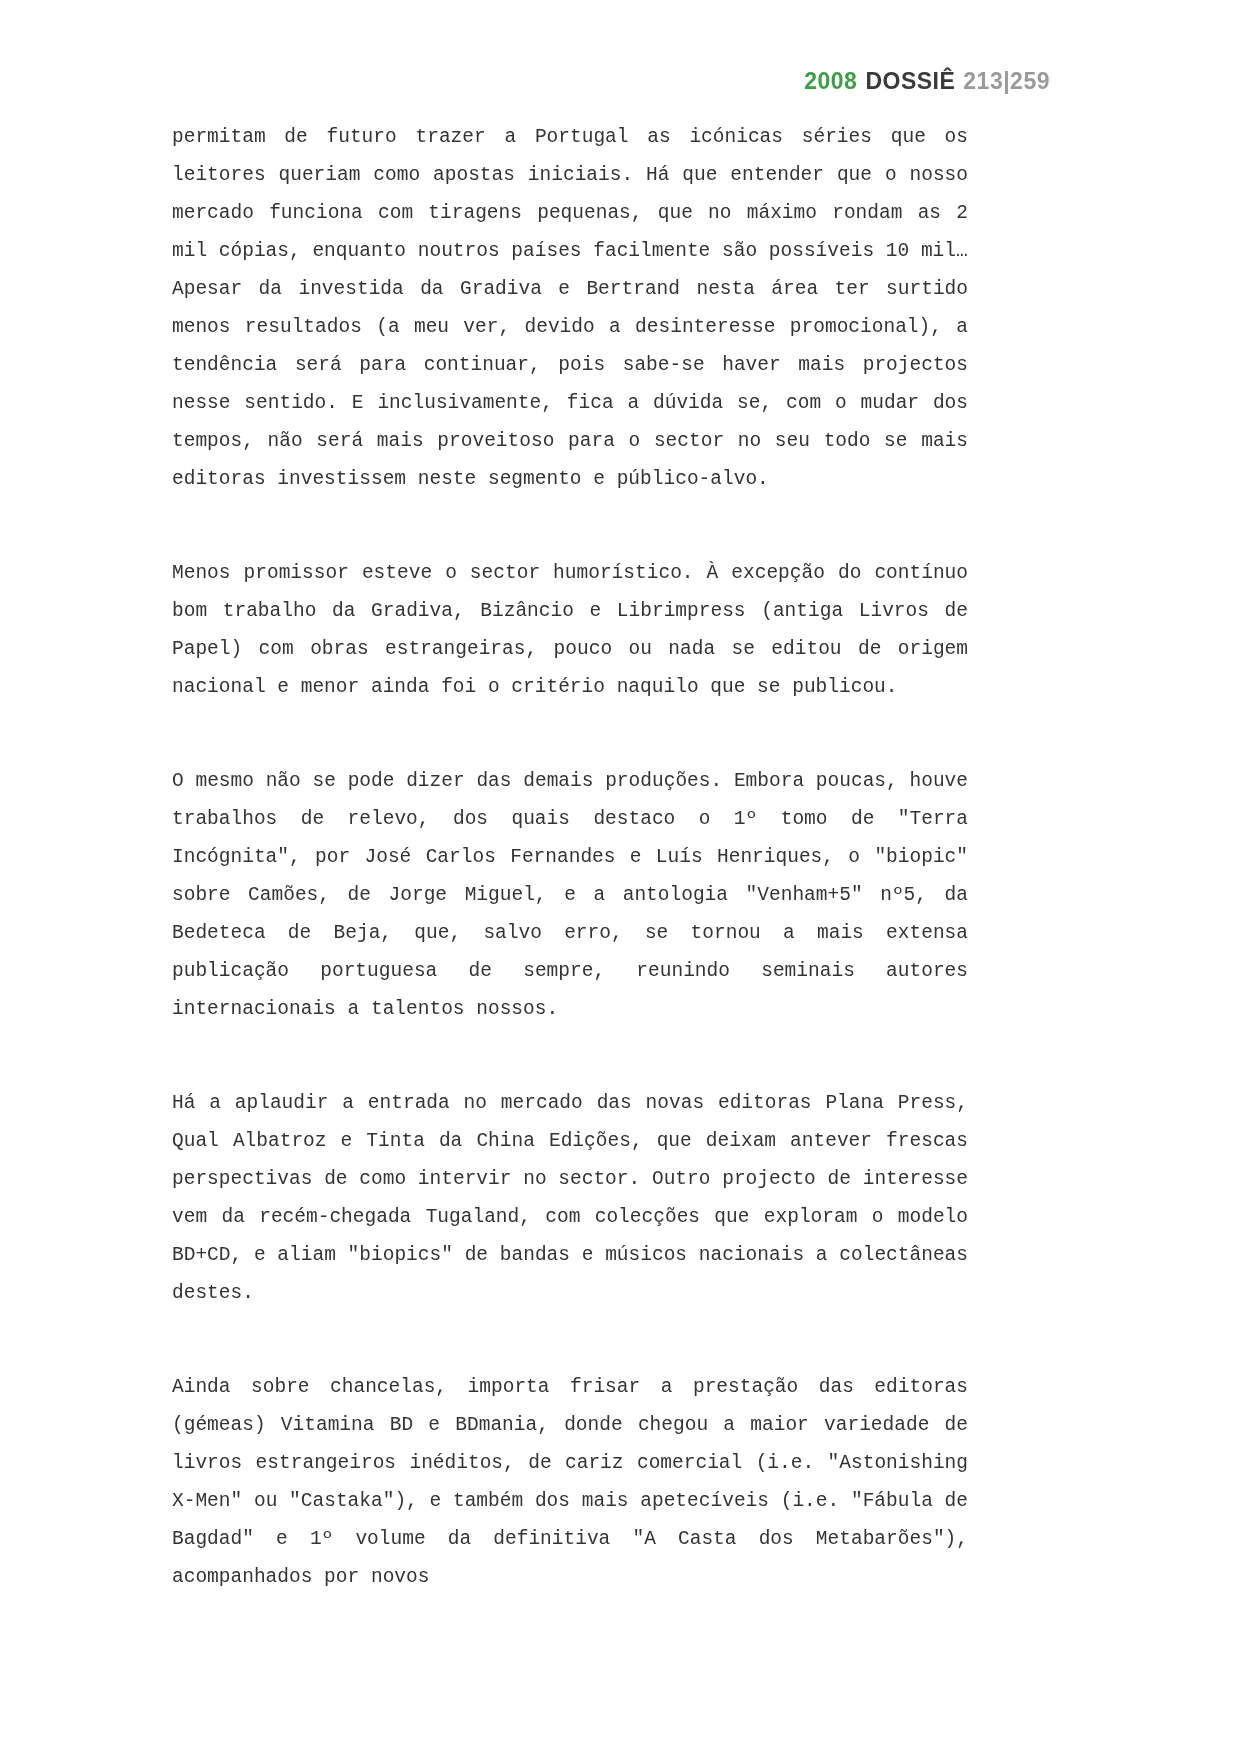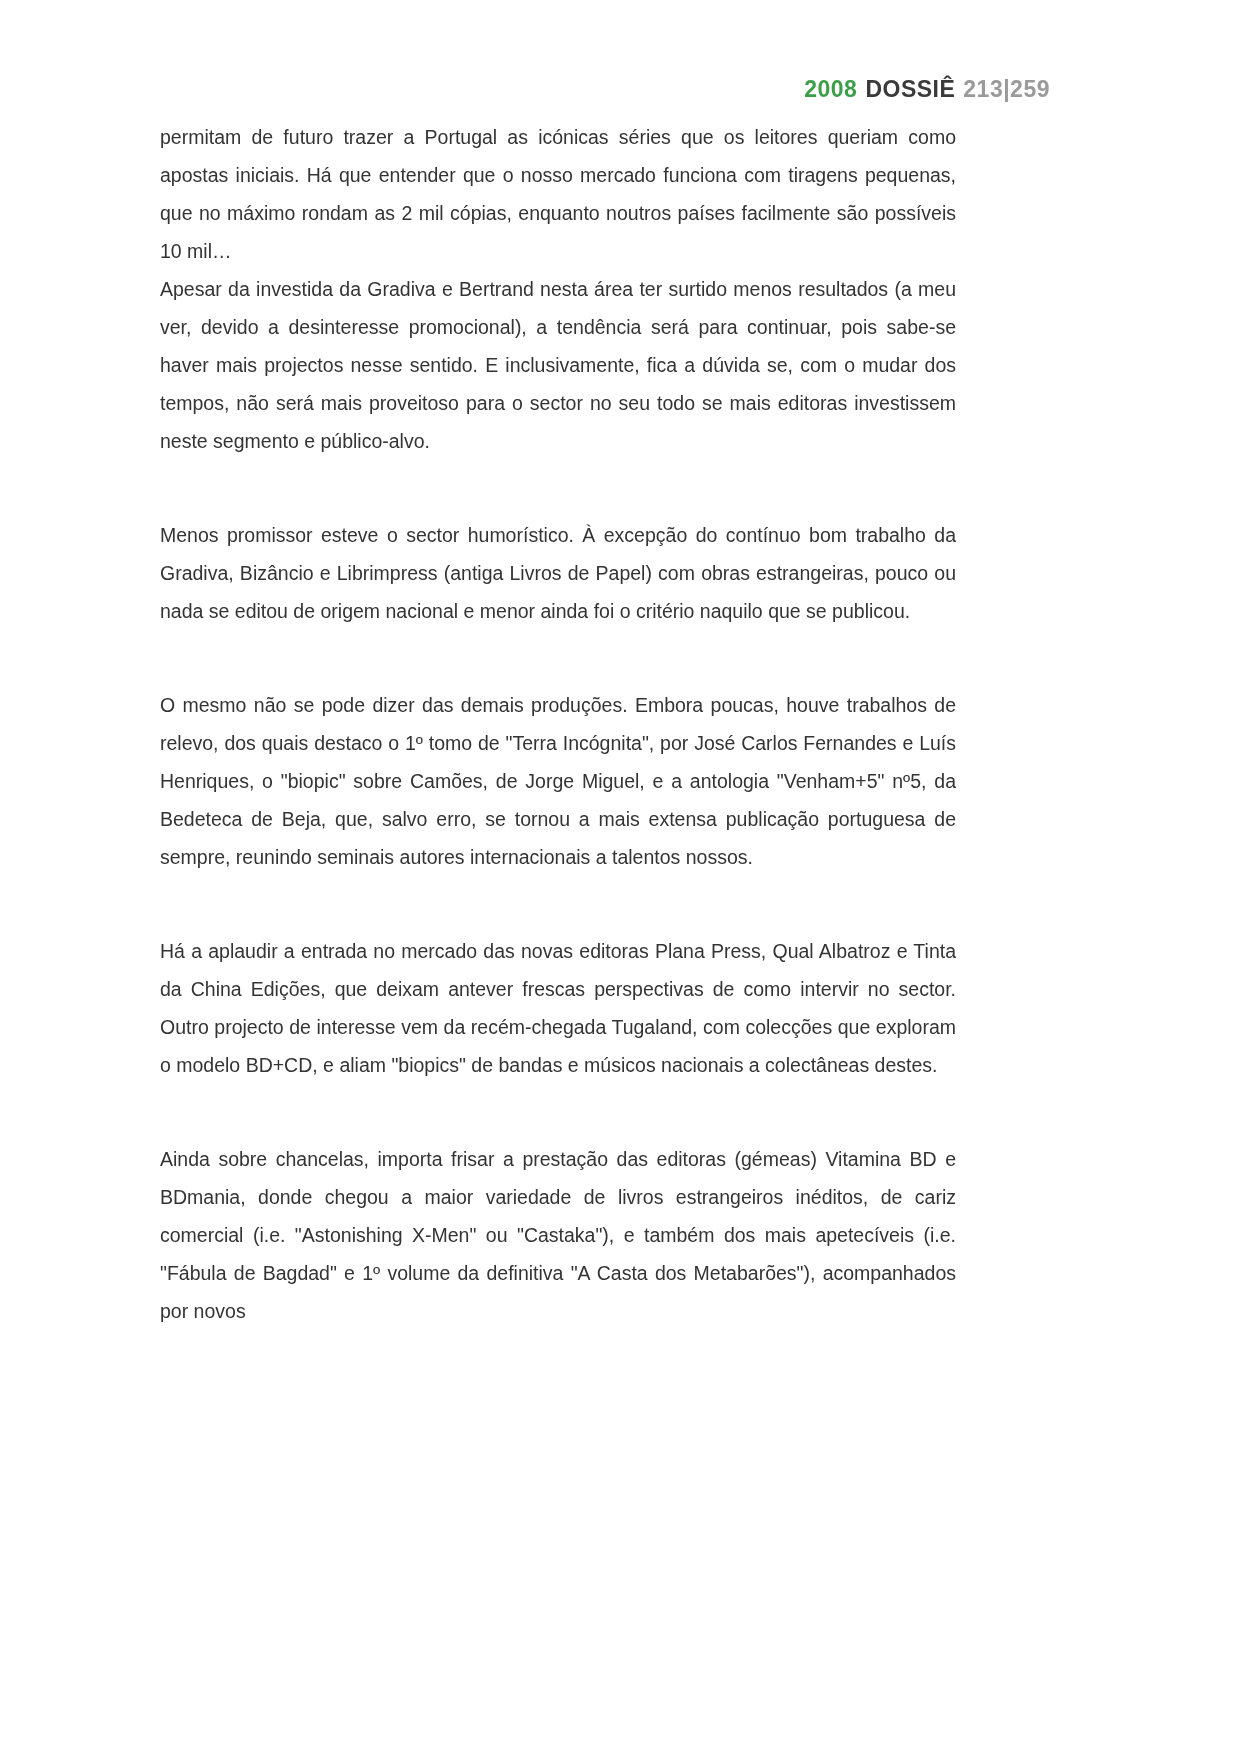--- a/index.html
+++ b/index.html
@@ -10,40 +10,41 @@
   .page {
     position: relative;
     width: 1242px;
     height: 1754px;
     background: #ffffff;
     overflow: hidden;
     font-family: "Liberation Sans", sans-serif;
   }
   .header {
     position: absolute;
-    top: 76px;
+    top: 68px;
     right: 192px;
     font-size: 23px;
     font-weight: bold;
     letter-spacing: 0.5px;
     white-space: nowrap;
     margin-left: 8px;
   }
   .header .year   { color: var(--year_green, #3d9e49); margin-right: 8px; }
   .header .title  { color: var(--title_dark, #3a3a3a); margin-right: 8px; }
   .header .pages  { color: var(--pages_gray, #9a9a9a); }
   .content {
     position: absolute;
     top: 118px;
-    left: 160px;
+    left: 172px;
     width: 796px;
     color: var(--body_text, #343434);
     font-size: 19.5px;
     line-height: 38px;
     text-align: justify;
+    font-family: Liberation Mono, monospace;
   }
   .content p {
     margin: 0;
   }
   .content p.gap {
     margin-top: 56px;
   }
 </style>
 </head>
 <body>

